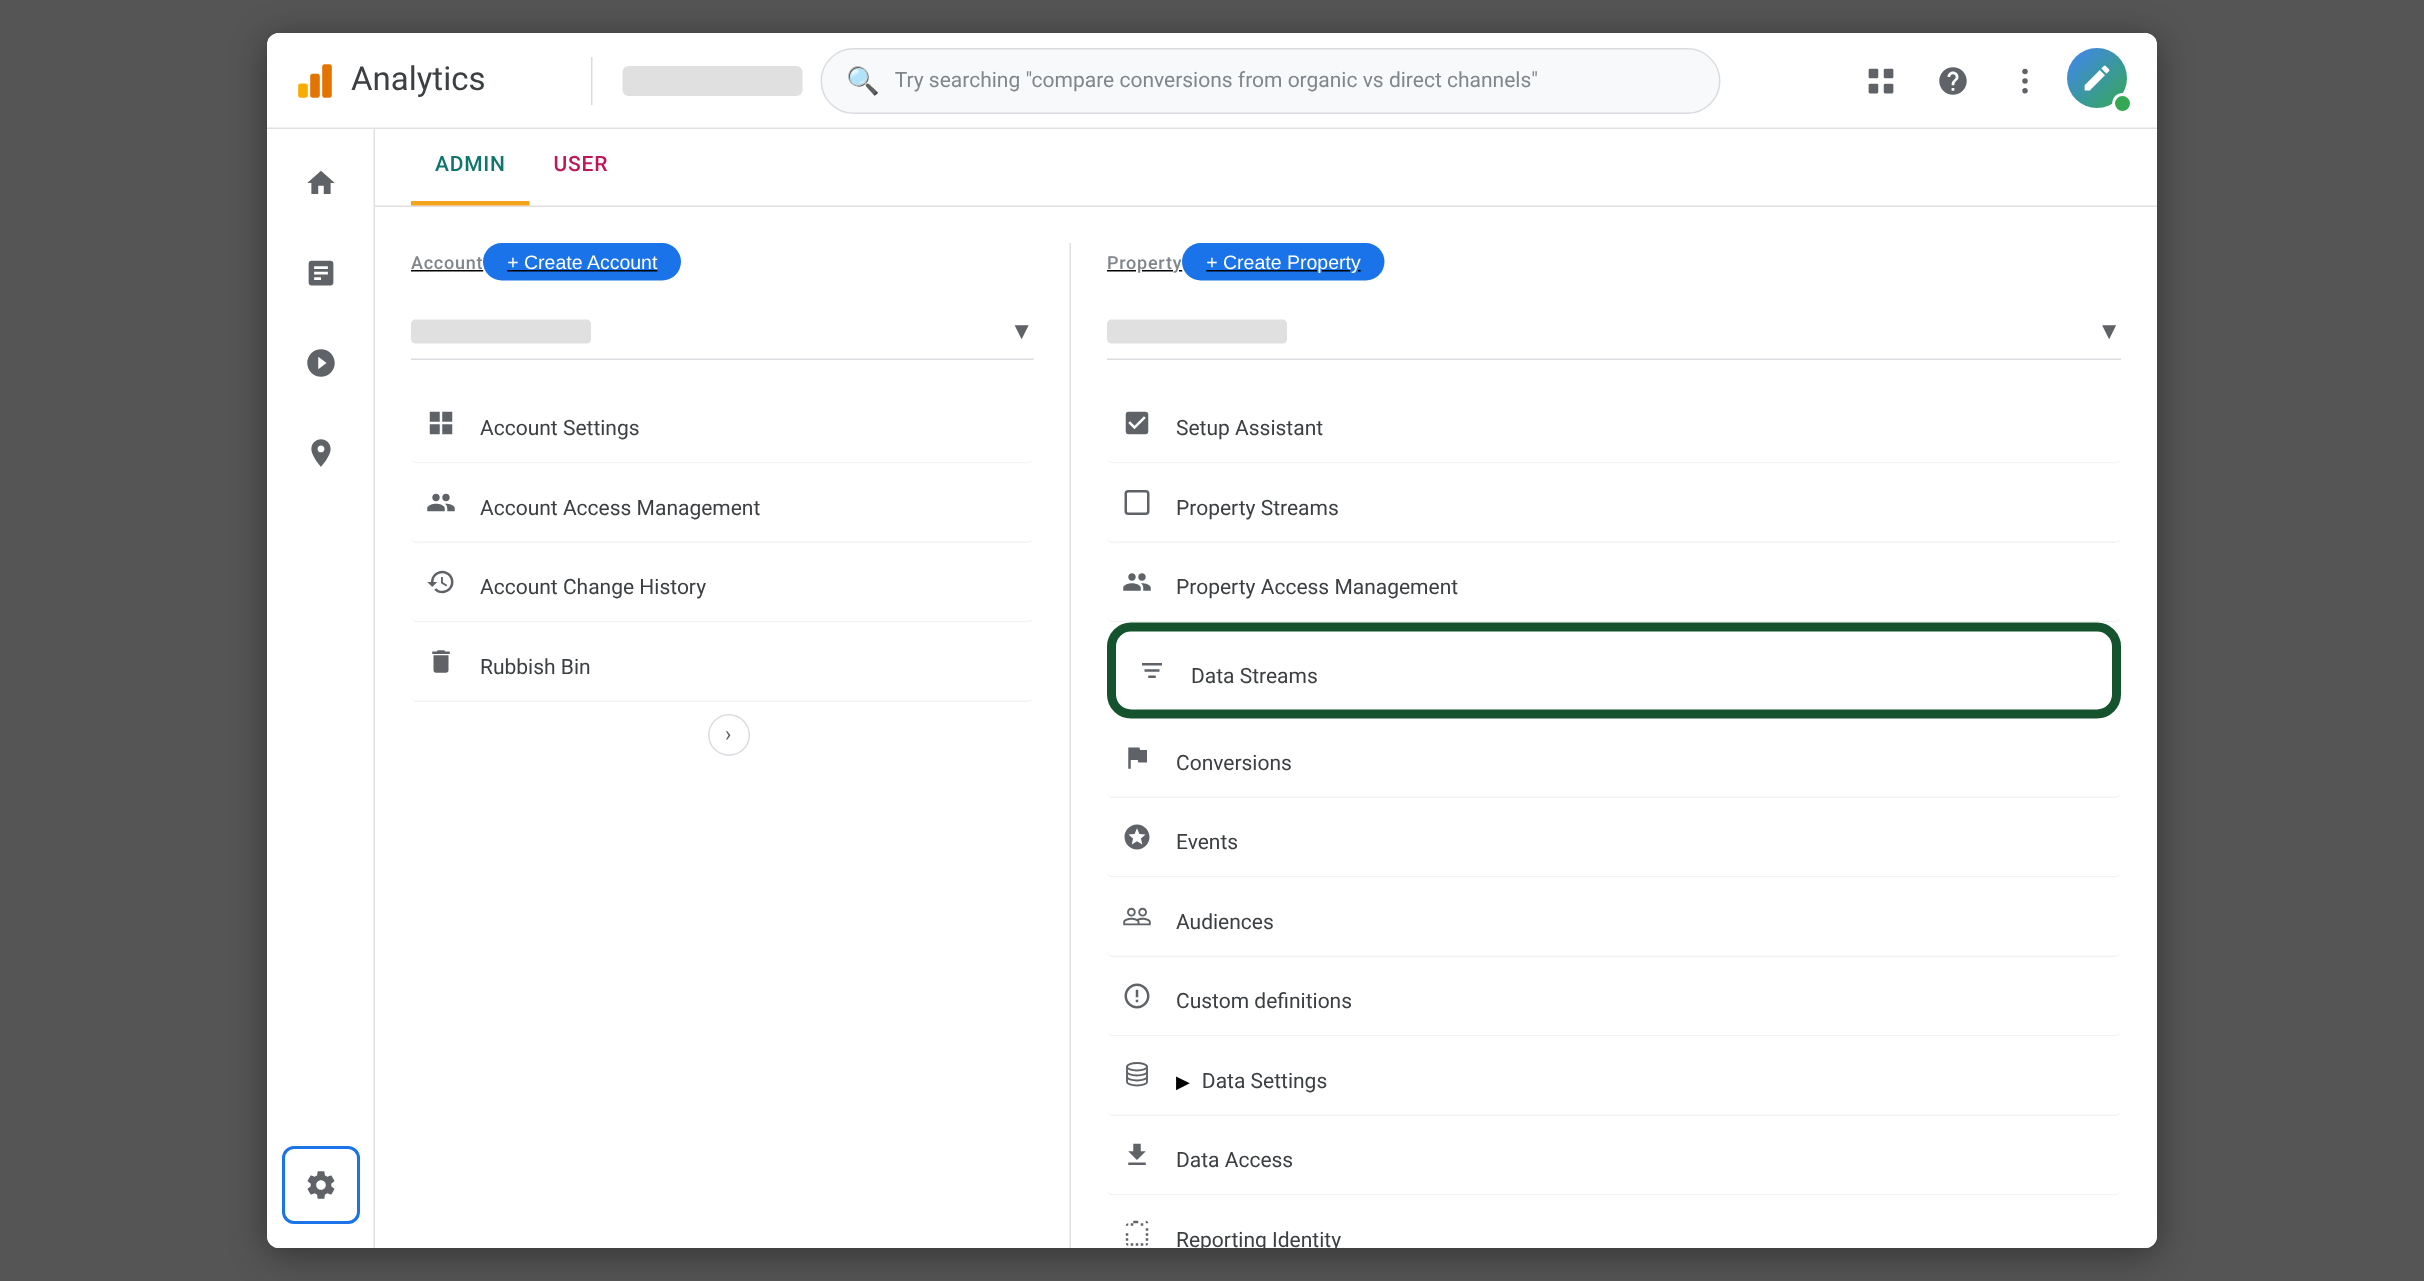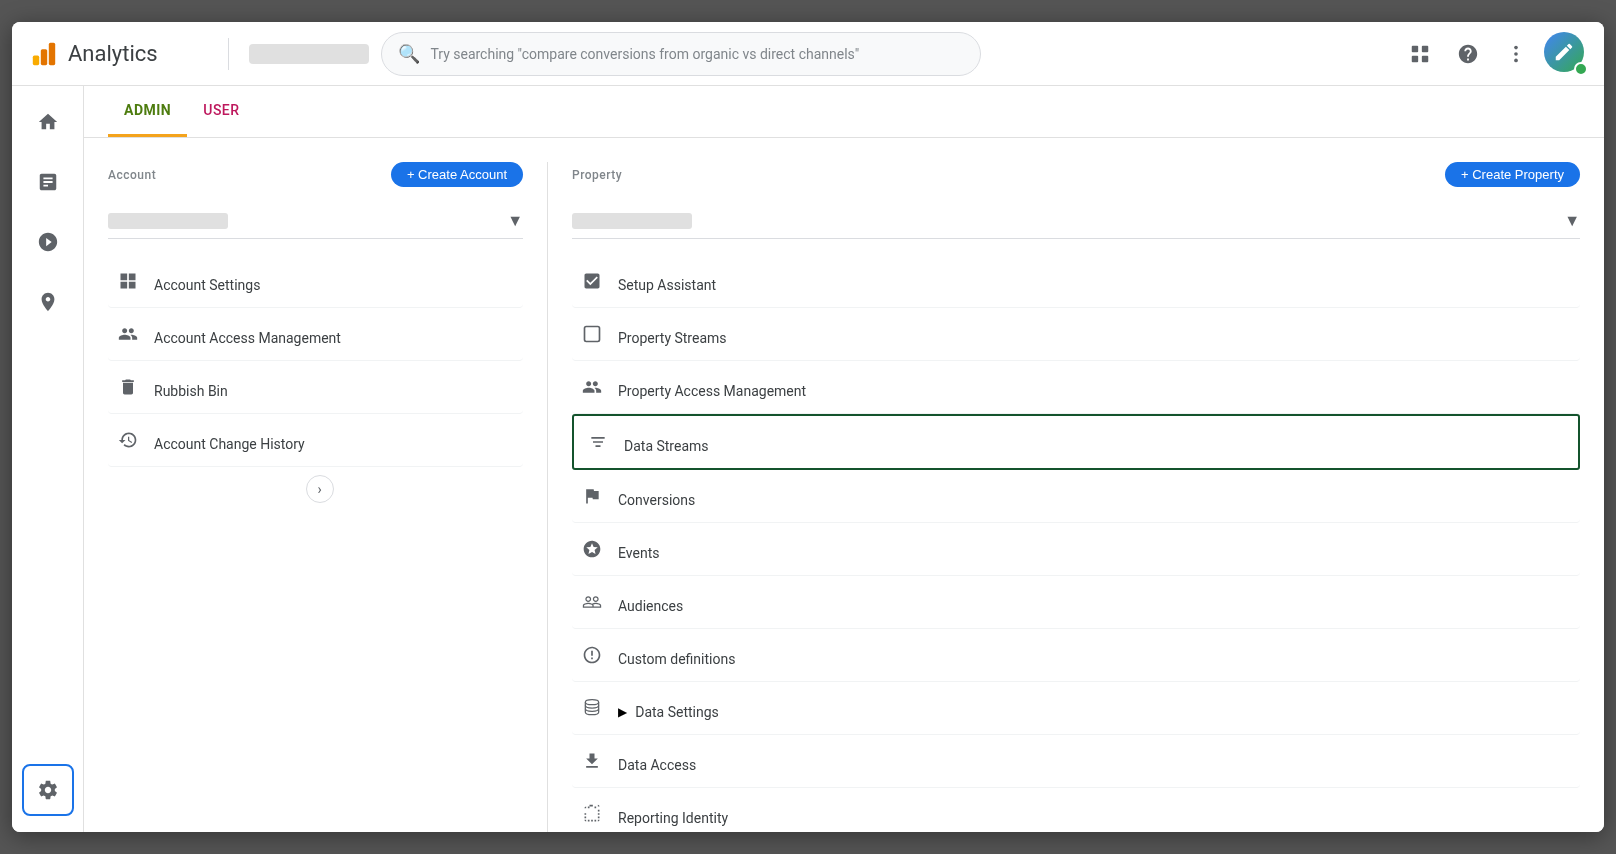--- a/index.html
+++ b/index.html
@@ -5,21 +5,21 @@
     * { box-sizing: border-box; margin: 0; padding: 0; }
     body {
       font-family: 'Google Sans', Roboto, Arial, sans-serif;
       background: #555;
       display: flex;
       justify-content: center;
       align-items: center;
       min-height: 100vh;
     }
     .browser-window {
-      width: 1592px;
+      width: 1260px;
       height: 810px;
       background: #fff;
       border-radius: 8px;
       overflow: hidden;
       box-shadow: 0 4px 24px rgba(0,0,0,0.4);
       display: flex;
       flex-direction: column;
     }
     
     .top-bar {
@@ -183,42 +183,41 @@
     .tab {
       padding: 16px 16px;
       font-size: 14px;
       font-weight: 500;
       color: #be185d;
       cursor: pointer;
       border-bottom: 3px solid transparent;
       letter-spacing: 0.5px;
     }
     .tab.active {
-      color: #4d7c0f;
+      color: #0f766e;
       border-bottom: 3px solid #f4a31c;
-      font-weight: bold;
     }
     
     .admin-content {
       display: flex;
       padding: 24px;
       gap: 0;
     }
     
     .account-col {
       width: 440px;
       flex-shrink: 0;
       border-right: 1px solid #e0e0e0;
       padding-right: 24px;
     }
     .col-header {
       display: flex;
       align-items: center;
-      justify-content: space-between;
       margin-bottom: 16px;
+      text-decoration: underline;
     }
     .col-label {
       font-size: 12px;
       color: #80868b;
       font-weight: 500;
       letter-spacing: 0.5px;
     }
     .create-btn {
       display: flex;
       align-items: center;
@@ -288,22 +287,22 @@
       margin-bottom: 16px;
       cursor: pointer;
     }
     .property-dropdown-name {
       width: 120px;
       height: 16px;
       background: #e0e0e0;
       border-radius: 3px;
     }
     .menu-item.active-item {
-      border: 2px solid #14532d;
-      border-radius: 3px;
+      border: 6px solid #14532d;
+      border-radius: 16px;
       background: #fff;
       padding-left: 12px;
     }
     .scroll-btn {
       width: 28px;
       height: 28px;
       border-radius: 50%;
       border: 1px solid #dadce0;
       background: #fff;
       display: flex;
@@ -440,32 +439,32 @@
             <span class="menu-item-icon">
               <svg width="20" height="20" viewBox="0 0 24 24" fill="#5f6368">
                   <path d="M16 11c1.66 0 2.99-1.34 2.99-3S17.66 5 16 5c-1.66 0-3 1.34-3 3s1.34 3 3 3zm-8 0c1.66 0 2.99-1.34 2.99-3S9.66 5 8 5C6.34 5 5 6.34 5 8s1.34 3 3 3zm0 2c-2.33 0-7 1.17-7 3.5V19h14v-2.5c0-2.33-4.67-3.5-7-3.5zm8 0c-.29 0-.62.02-.97.05 1.16.84 1.97 1.97 1.97 3.45V19h6v-2.5c0-2.33-4.67-3.5-7-3.5z"></path>
                 </svg>
             </span>
             <span class="menu-item-label">Account Access Management</span>
           </div>
           <div class="menu-item">
             <span class="menu-item-icon">
               <svg width="20" height="20" viewBox="0 0 24 24" fill="#5f6368">
+                  <path d="M13 3c-4.97 0-9 4.03-9 9H1l3.89 3.89.07.14L9 12H6c0-3.87 3.13-7 7-7s7 3.13 7 7-3.13 7-7 7c-1.93 0-3.68-.79-4.94-2.06l-1.42 1.42C8.27 19.99 10.51 21 13 21c4.97 0 9-4.03 9-9s-4.03-9-9-9zm-1 5v5l4.28 2.54.72-1.21-3.5-2.08V8H12z"></path>
+                </svg>
+            </span>
+            <span class="menu-item-label">Account Change History</span>
+          </div>
+          <div class="menu-item">
+            <span class="menu-item-icon">
+              <svg width="20" height="20" viewBox="0 0 24 24" fill="#5f6368">
                   <path d="M6 19c0 1.1.9 2 2 2h8c1.1 0 2-.9 2-2V7H6v12zM19 4h-3.5l-1-1h-5l-1 1H5v2h14V4z"></path>
                 </svg>
             </span>
             <span class="menu-item-label">Rubbish Bin</span>
-          </div>
-          <div class="menu-item">
-            <span class="menu-item-icon">
-              <svg width="20" height="20" viewBox="0 0 24 24" fill="#5f6368">
-                  <path d="M13 3c-4.97 0-9 4.03-9 9H1l3.89 3.89.07.14L9 12H6c0-3.87 3.13-7 7-7s7 3.13 7 7-3.13 7-7 7c-1.93 0-3.68-.79-4.94-2.06l-1.42 1.42C8.27 19.99 10.51 21 13 21c4.97 0 9-4.03 9-9s-4.03-9-9-9zm-1 5v5l4.28 2.54.72-1.21-3.5-2.08V8H12z"></path>
-                </svg>
-            </span>
-            <span class="menu-item-label">Account Change History</span>
           </div>
 
           <div style="display:flex; justify-content:center; margin-top:8px;">
             <div class="scroll-btn">›</div>
           </div>
         </div>
 
         <div class="property-col">
           <div class="col-header">
             <span class="col-label">Property</span>

